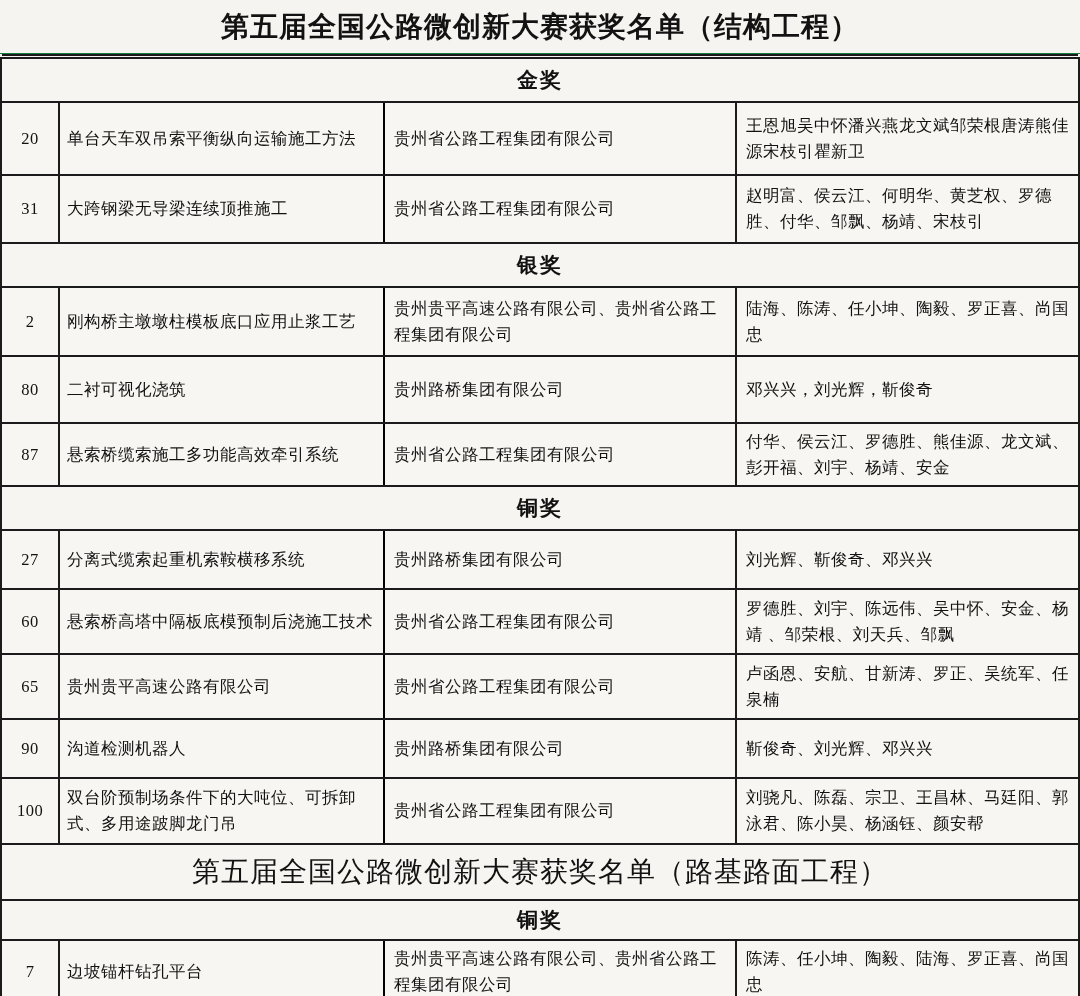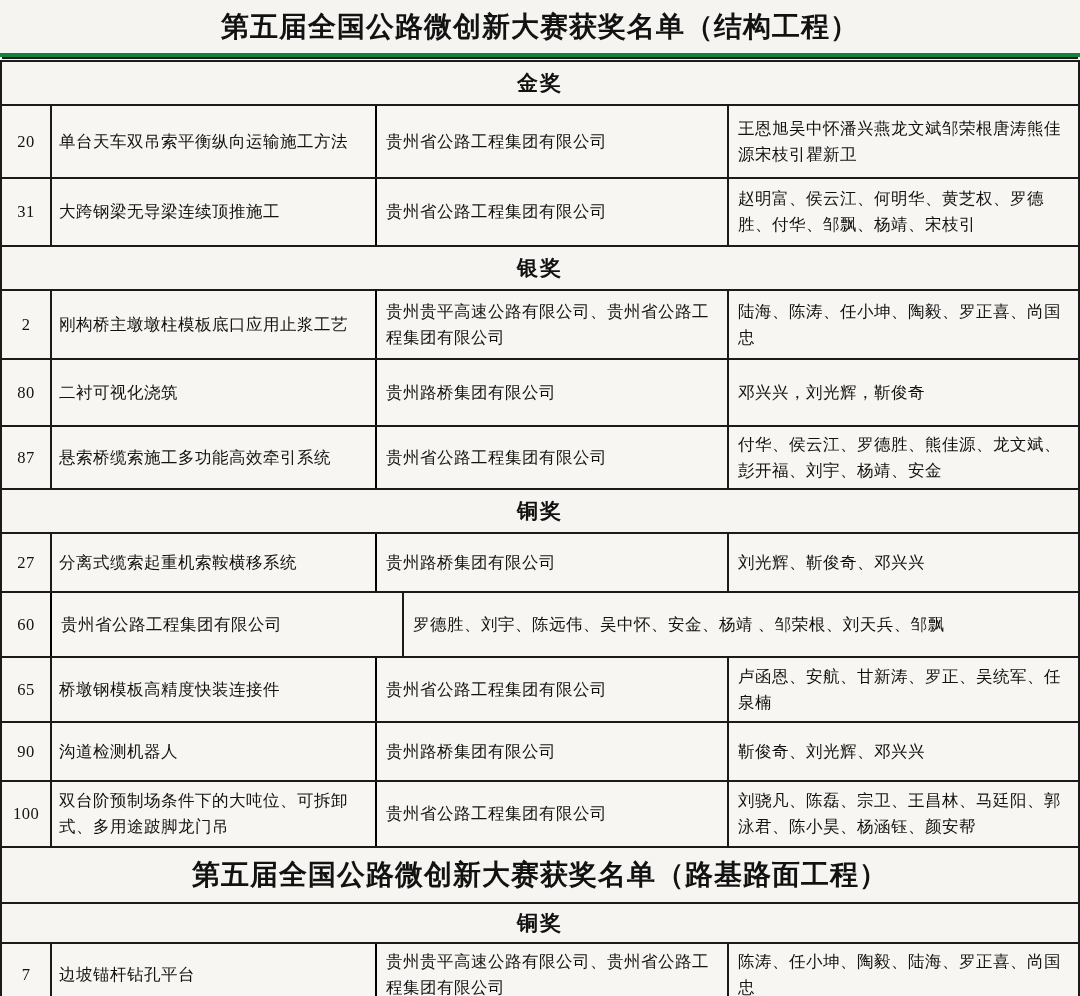--- a/index.html
+++ b/index.html
@@ -5,46 +5,46 @@
   html,body{margin:0;padding:0;background:#e9e8e4;}
   .page{
     width:1080px;height:996px;margin:0 auto;overflow:hidden;box-sizing:border-box;
     background:#f5f4f0;color:#121212;position:relative;
     font-family:"Liberation Serif","DejaVu Serif",serif;
   }
   .doc-title{
     height:53px;display:flex;align-items:center;justify-content:center;
     font-family:"Liberation Sans","DejaVu Sans",sans-serif;
     font-weight:bold;font-size:28px;letter-spacing:1px;
-    border-bottom:4px solid #15803d;
+    border-bottom:1px solid #15803d;
     box-shadow:0 4px 0 -2px #1b1b1b; 
   }
   .tbl{
     margin-top:3px;
     border-left:2px solid #1b1b1b;border-right:2px solid #1b1b1b;
     border-top:2px solid #1b1b1b;border-bottom:2px solid #1b1b1b;
   }
   .band,.trow,.title-band{border-top:2px solid #1b1b1b;}
   .tbl > :first-child{border-top:none;}
   .band{
     display:flex;align-items:center;justify-content:center;
     font-family:"Liberation Sans","DejaVu Sans",sans-serif;
     font-weight:bold;font-size:21px;letter-spacing:2px;background:#f6f5f1;
   }
   .title-band{
     display:flex;align-items:center;justify-content:center;
     font-family:"Liberation Sans","DejaVu Sans",sans-serif;
-    font-weight:bold;font-size:28px;letter-spacing:1px;background:#f6f5f1;
+    font-weight:normal;font-size:28px;letter-spacing:1px;background:#f6f5f1;
   }
   .trow{display:flex;background:#f7f6f2;}
   .cell{
     display:flex;align-items:center;box-sizing:border-box;
     font-size:16.5px;line-height:1.55;letter-spacing:0.5px;
   }
-  .c-no{width:48px;justify-content:center;}
+  .c-no{width:56px;justify-content:center;}
   .c-title{width:325px;border-left:2px solid #1b1b1b;padding:19px 7px;}
   .c-org{width:352px;border-left:2px solid #000000;padding:3px 9px;}
   .c-names{flex:1;border-left:2px solid #1b1b1b;padding:13px 9px;}
 </style>
 </head>
 <body>
 
 <div class="page">
 
   <div class="doc-title">第五届全国公路微创新大赛获奖名单（结构工程）</div>
@@ -94,27 +94,28 @@
 
     <div class="trow" style="height:57px">
       <div class="cell c-no">27</div>
       <div class="cell c-title">分离式缆索起重机索鞍横移系统</div>
       <div class="cell c-org">贵州路桥集团有限公司</div>
       <div class="cell c-names">刘光辉、靳俊奇、邓兴兴</div>
     </div>
 
     <div class="trow" style="height:63px">
       <div class="cell c-no">60</div>
+      <div class="cell c-title">悬索桥高塔中隔板底模预制后浇施工技术</div>
       <div class="cell c-org">贵州省公路工程集团有限公司</div>
       <div class="cell c-names">罗德胜、刘宇、陈远伟、吴中怀、安金、杨靖 、邹荣根、刘天兵、邹飘</div>
     </div>
 
     <div class="trow" style="height:63px">
       <div class="cell c-no">65</div>
-      <div class="cell c-title">桥墩钢模板高精度快装连接件</div>
+      <div class="cell c-title">贵州贵平高速公路有限公司</div>
       <div class="cell c-org">贵州省公路工程集团有限公司</div>
       <div class="cell c-names">卢函恩、安航、甘新涛、罗正、吴统军、任泉楠</div>
     </div>
 
     <div class="trow" style="height:57px">
       <div class="cell c-no">90</div>
       <div class="cell c-title">沟道检测机器人</div>
       <div class="cell c-org">贵州路桥集团有限公司</div>
       <div class="cell c-names">靳俊奇、刘光辉、邓兴兴</div>
     </div>

